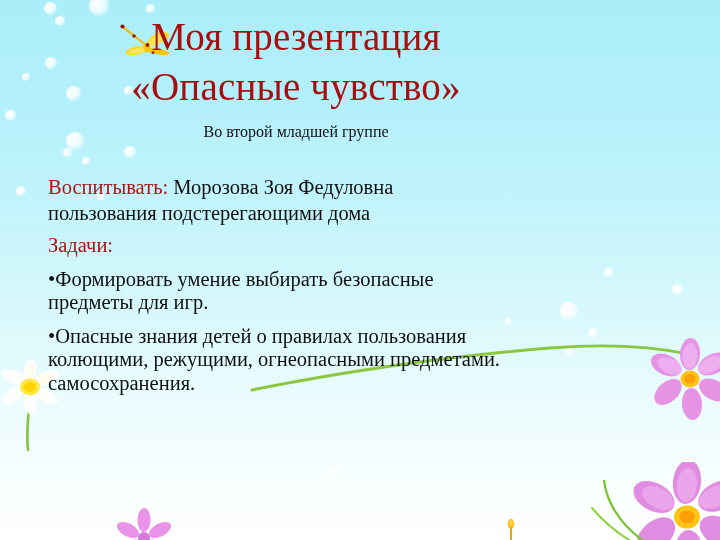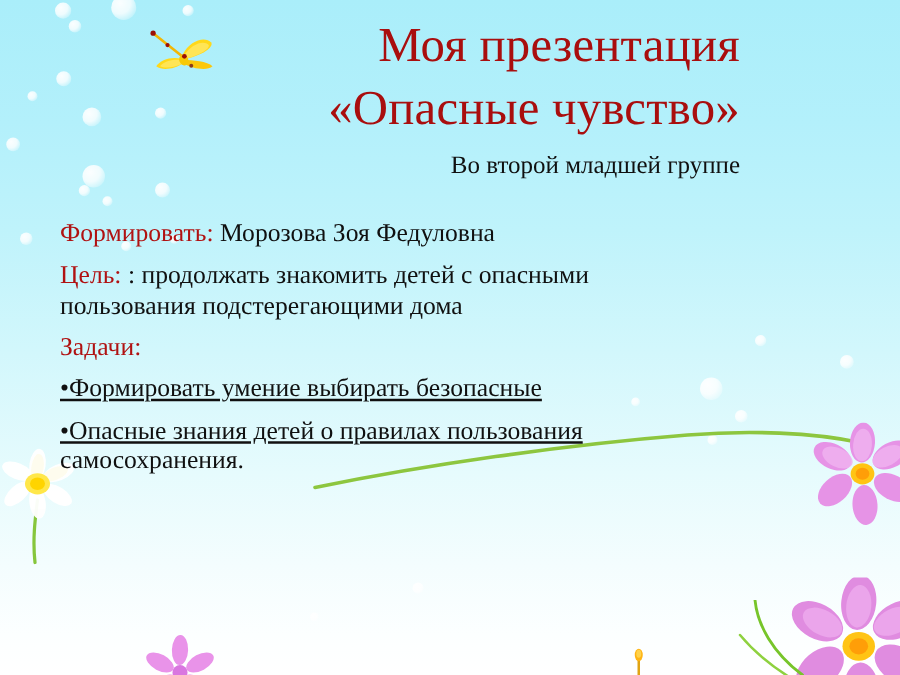--- a/index.html
+++ b/index.html
@@ -41,50 +41,50 @@
   .butterfly { position: absolute; left: 116px; top: 22px; width: 56px; height: 44px; }
 
   
   .flower { position: absolute; pointer-events: none; }
 
   
   .title-block {
     position: absolute;
     left: 0; top: 12px;
     width: 592px;
-    text-align: right;
+    text-align: center;
   }
   .title-line {
     color: #A90E0E;
     font-size: 39px;
     line-height: 50px;
     font-weight: normal;
     letter-spacing: 0.2px;
   }
   .subtitle {
     color: #101010;
-    font-size: 20px;
+    font-size: 16px;
     line-height: 26px;
     margin-top: 7px;
   }
 
   .body-block {
     position: absolute;
     left: 48px;
     top: 176px;
     width: 630px;
     color: #101010;
     font-size: 20.5px;
     line-height: 23.5px;
   }
   .body-line { margin: 0 0 2px 0; }
   .gap-before { margin-top: 9px; }
   .lbl-red { color: #B01212; }
   .bullet-line { margin: 0; }
-  .bullet-line.spaced { margin-top: 10px; text-decoration: underline; }
+  .bullet-line.spaced { margin-top: 10px; }
   .bullet-dot { }
 </style>
 </head>
 <body>
 
 <div id="slide">
 
   <div class="bubble" style="left:44px; top:2px; width:13px; height:13px;"></div>
   <div class="bubble" style="left:89px; top:-4px; width:20px; height:20px;"></div>
   <div class="bubble" style="left:55px; top:16px; width:10px; height:10px;"></div>
@@ -212,28 +212,29 @@
   </svg>
 
   <div class="title-block">
     <div class="title-line">Моя презентация</div>
     <div class="title-line">«Опасные чувство»</div>
     <div class="subtitle">Во второй младшей группе</div>
   </div>
 
   <div class="body-block">
 
-    <p class="body-line"><span class="lbl-red">Формировать:</span><span> Морозова Зоя Федуловна</span></p>
-
-    <p class="body-line gap-before"><span class="lbl-red">Цель:</span><span> : продолжать знакомить детей с опасными</span></p>
+    <p class="body-line"><span class="lbl-red">Воспитывать:</span><span> Морозова Зоя Федуловна</span></p>
+
     <p class="body-line">пользования подстерегающими дома</p>
 
     <p class="body-line gap-before lbl-red">Задачи:</p>
 
     <p class="bullet-line spaced"><span class="bullet-dot">•</span><span>Формировать умение выбирать безопасные</span></p>
+    <p class="bullet-line">предметы для игр.</p>
 
     <p class="bullet-line spaced"><span class="bullet-dot">•</span><span>Опасные знания детей о правилах пользования</span></p>
+    <p class="bullet-line">колющими, режущими, огнеопасными предметами.</p>
 
     <p class="bullet-line">самосохранения.</p>
 
   </div>
 
 </div>
 
 </body></html>

